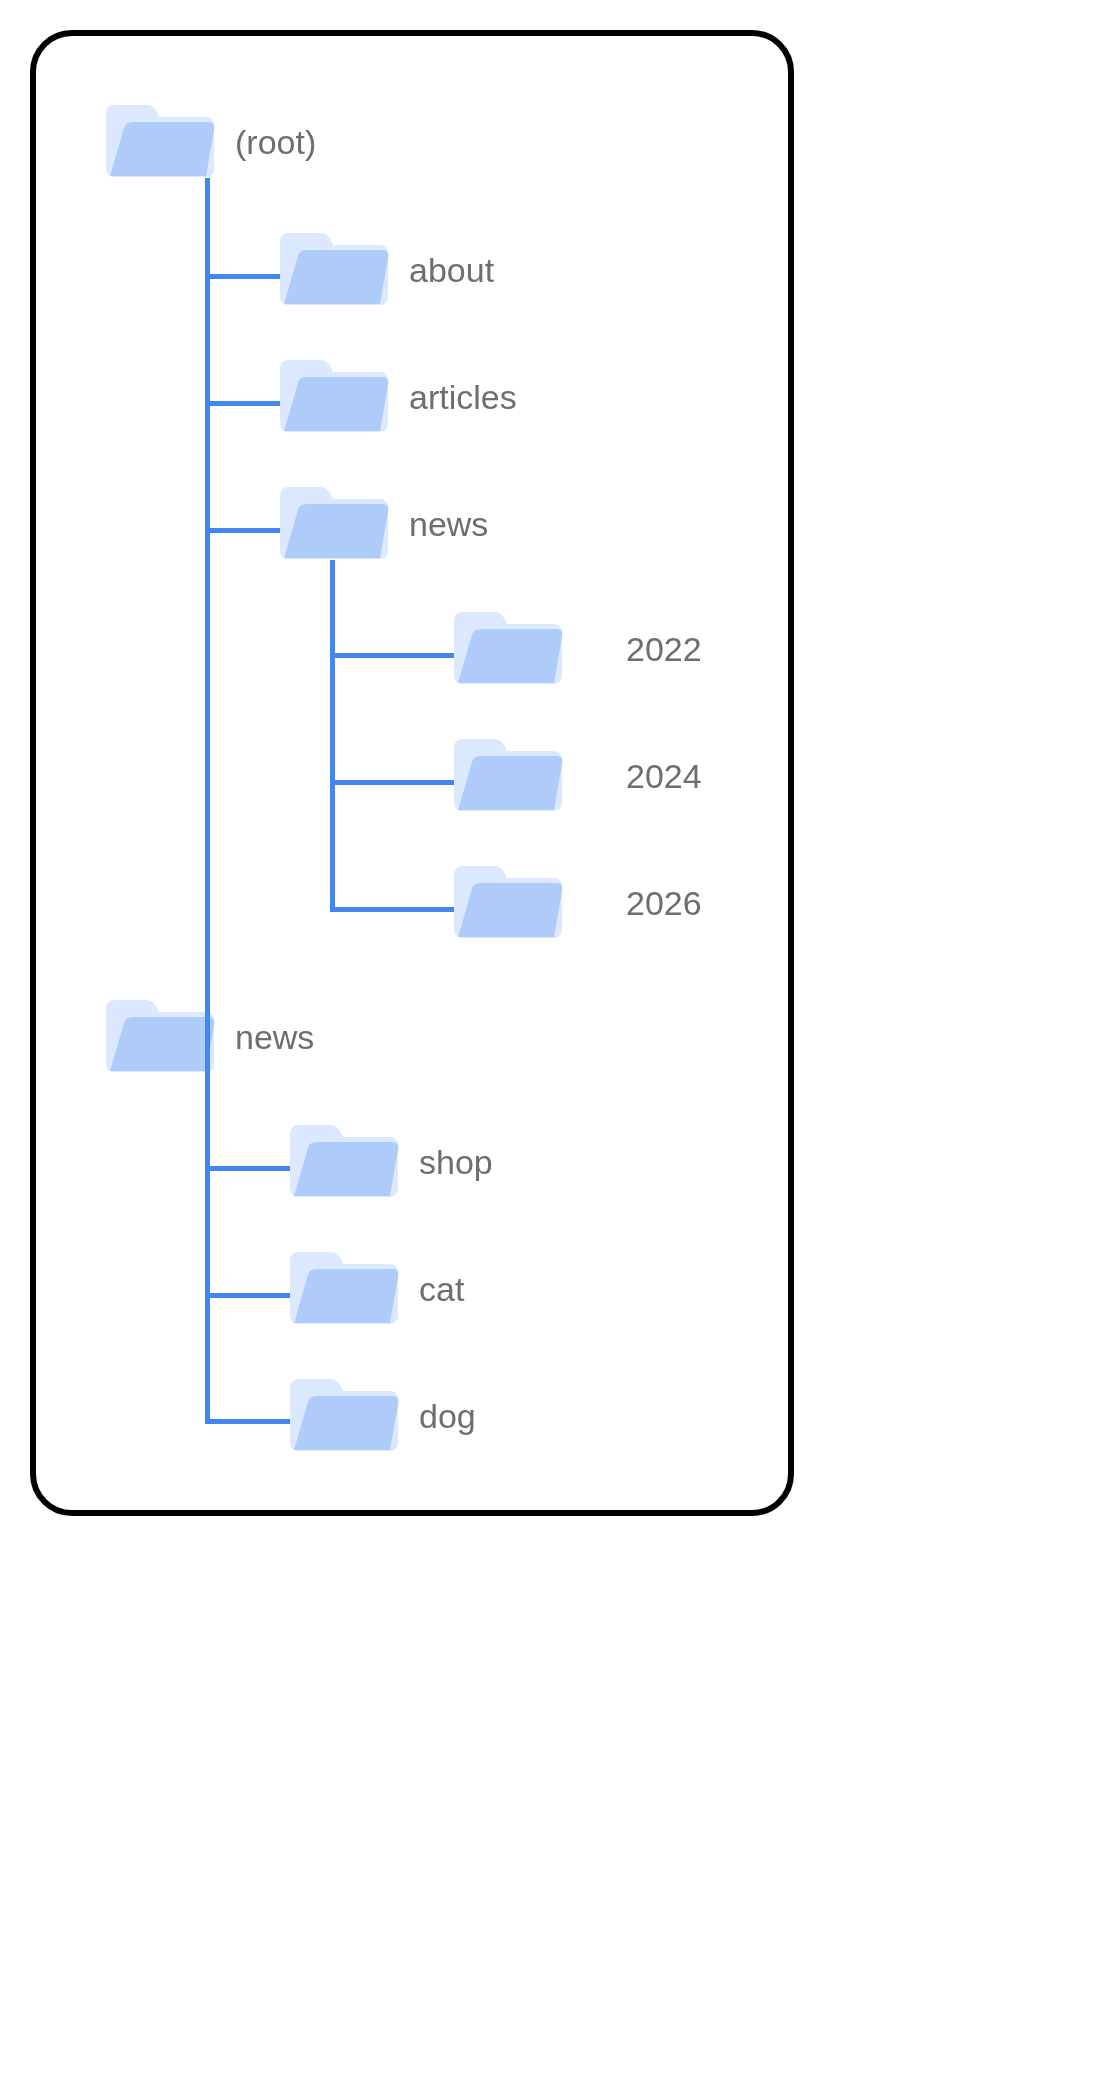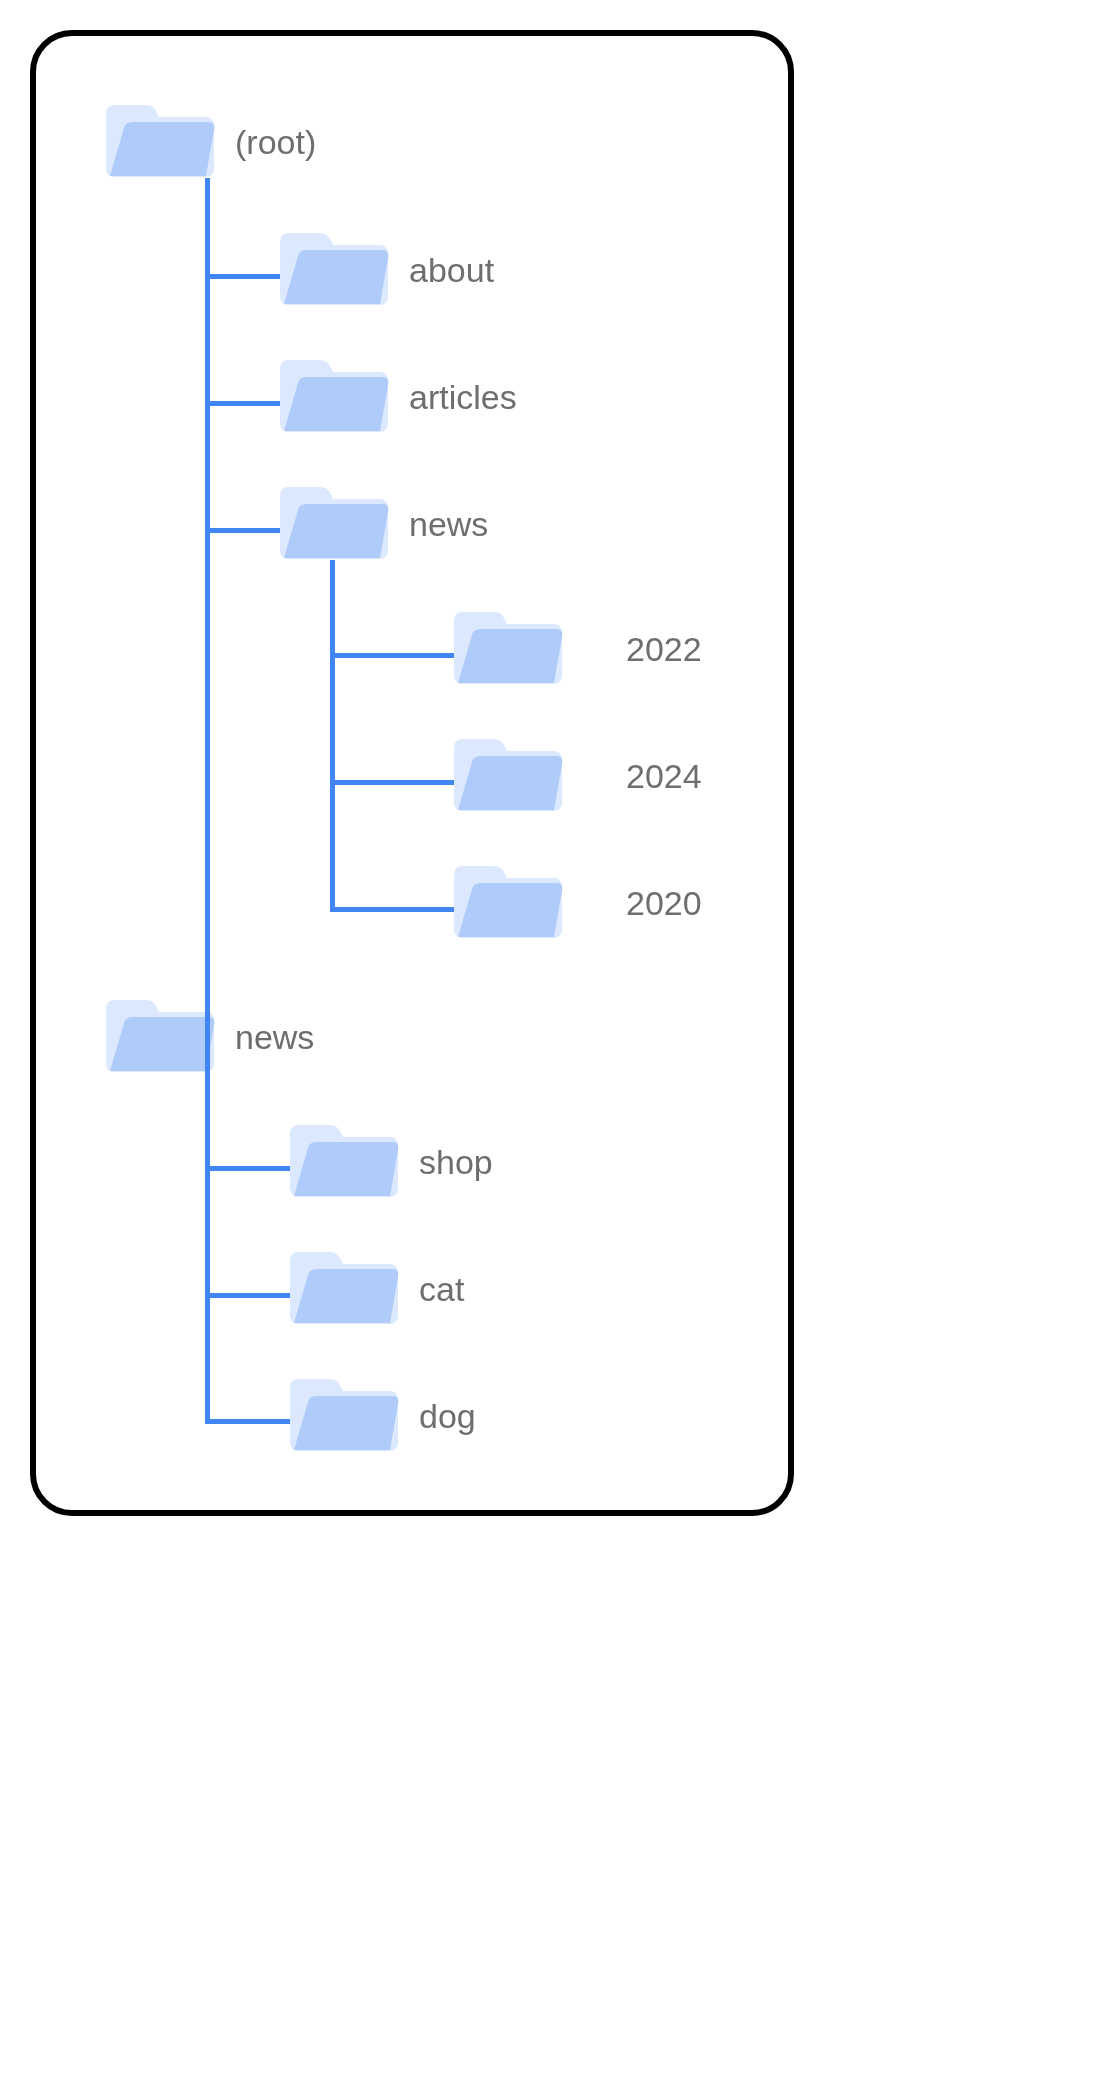--- a/index.html
+++ b/index.html
@@ -178,21 +178,21 @@
   </div>
 
   <div class="node depth-2" style="left:450px; top:861px;">
     <span class="folder">
       <svg viewBox="0 0 118 92" xmlns="http://www.w3.org/2000/svg">
         <path d="M4 14 Q4 5 13 5 L44 5 Q51 5 54 11 L58 19 L58 40 L4 40 Z" fill="#DCE8FD"></path>
         <rect x="4" y="17" width="108" height="60" rx="8" fill="#DCE8FD"></rect>
         <path d="M22 28 Q23 22 31 22 L106 22 Q114 22 112 30 L104 76 L8 76 Z" fill="#AFCBFA"></path>
       </svg>
     </span>
-    <span class="node-label">2020</span>
+    <span class="node-label">2026</span>
   </div>
 
   <div class="node depth-0" style="left:102px; top:995px;">
     <span class="folder">
       <svg viewBox="0 0 118 92" xmlns="http://www.w3.org/2000/svg">
         <path d="M4 14 Q4 5 13 5 L44 5 Q51 5 54 11 L58 19 L58 40 L4 40 Z" fill="#DCE8FD"></path>
         <rect x="4" y="17" width="108" height="60" rx="8" fill="#DCE8FD"></rect>
         <path d="M22 28 Q23 22 31 22 L106 22 Q114 22 112 30 L104 76 L8 76 Z" fill="#AFCBFA"></path>
       </svg>
     </span>

